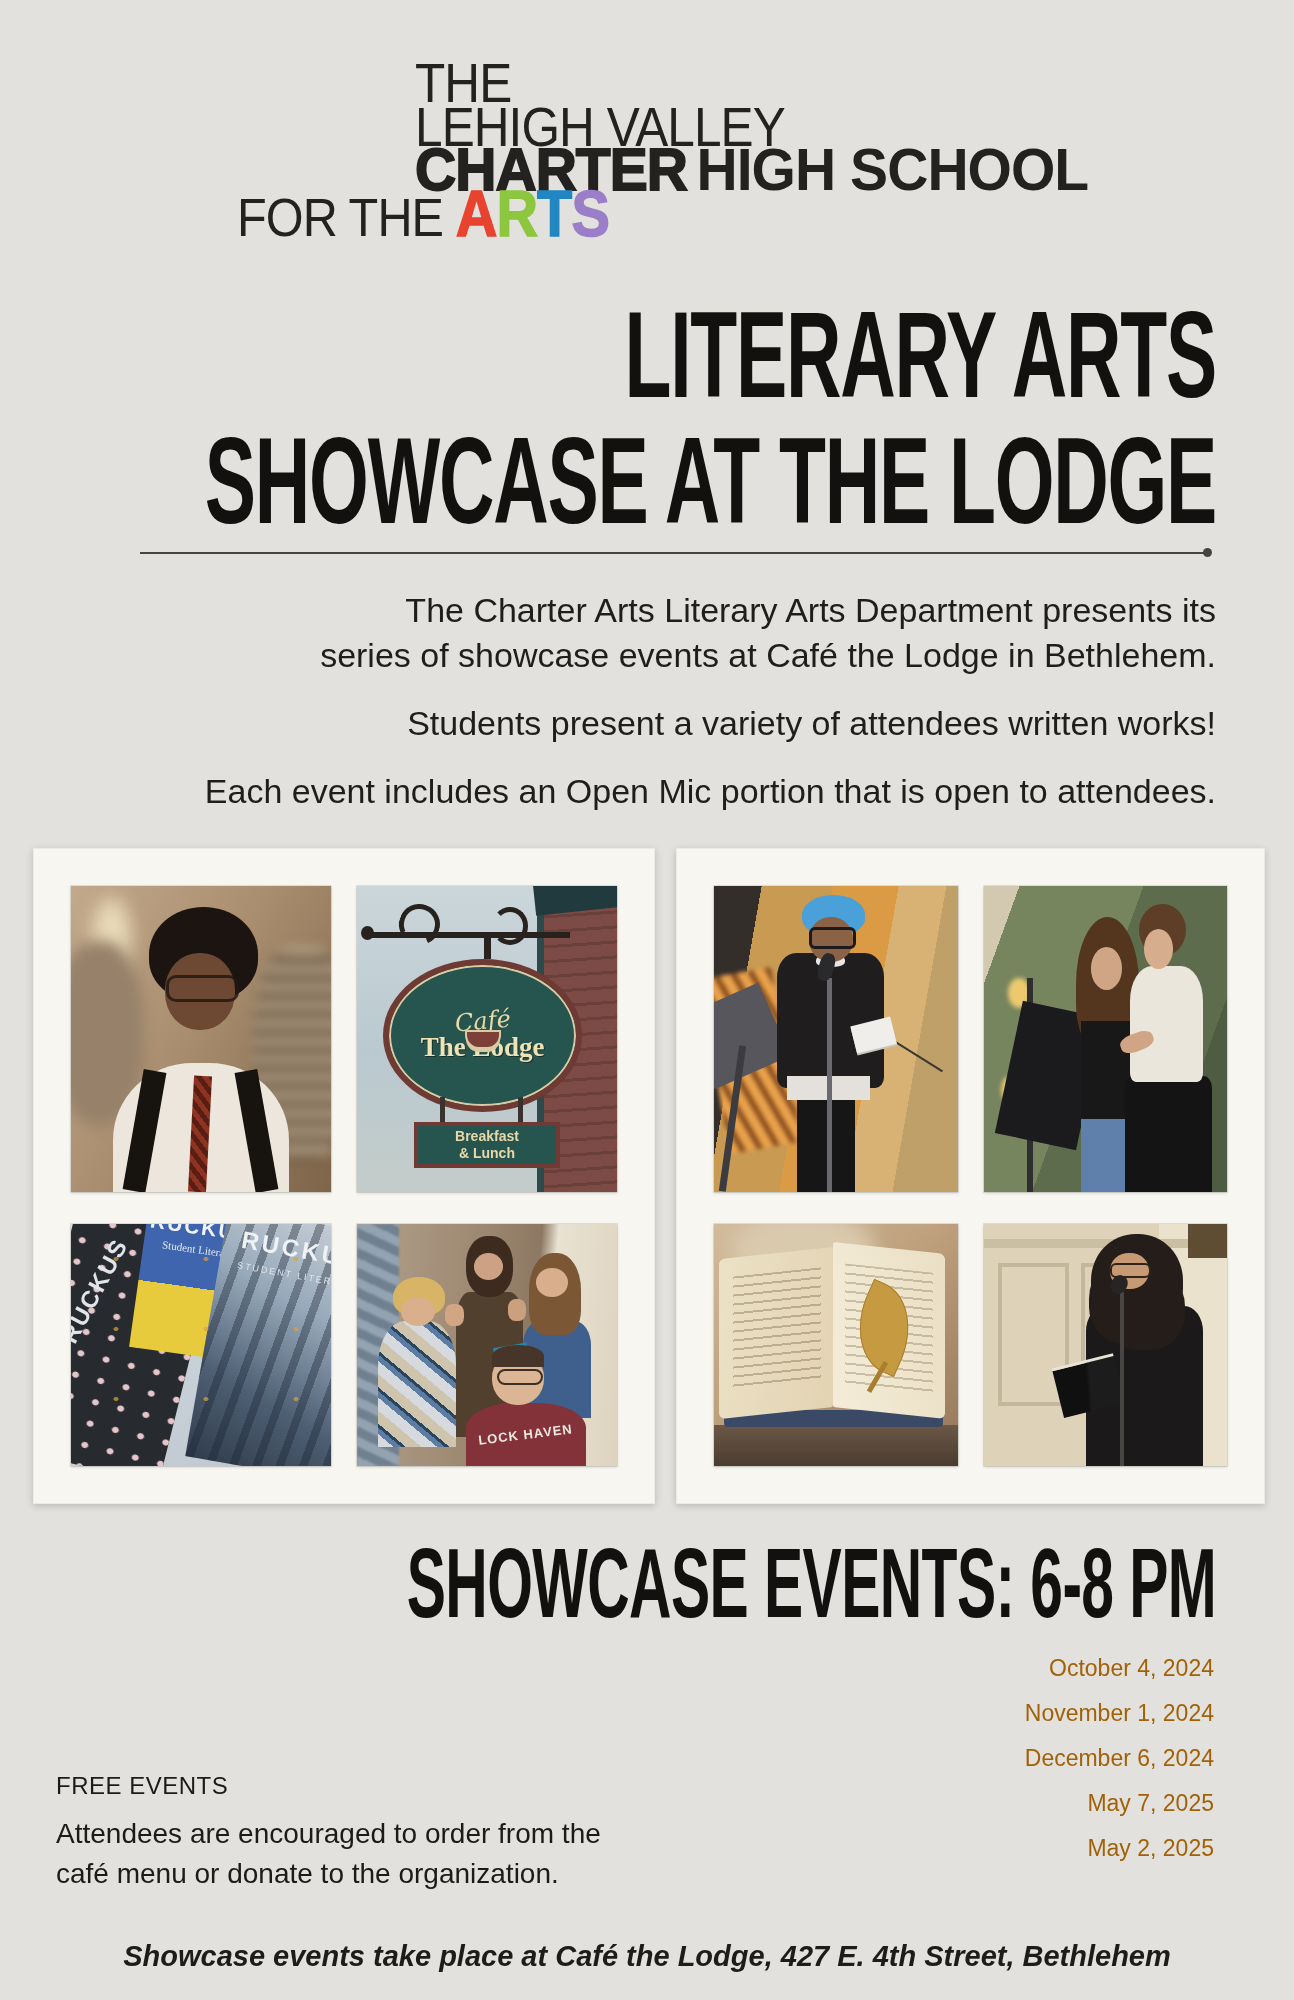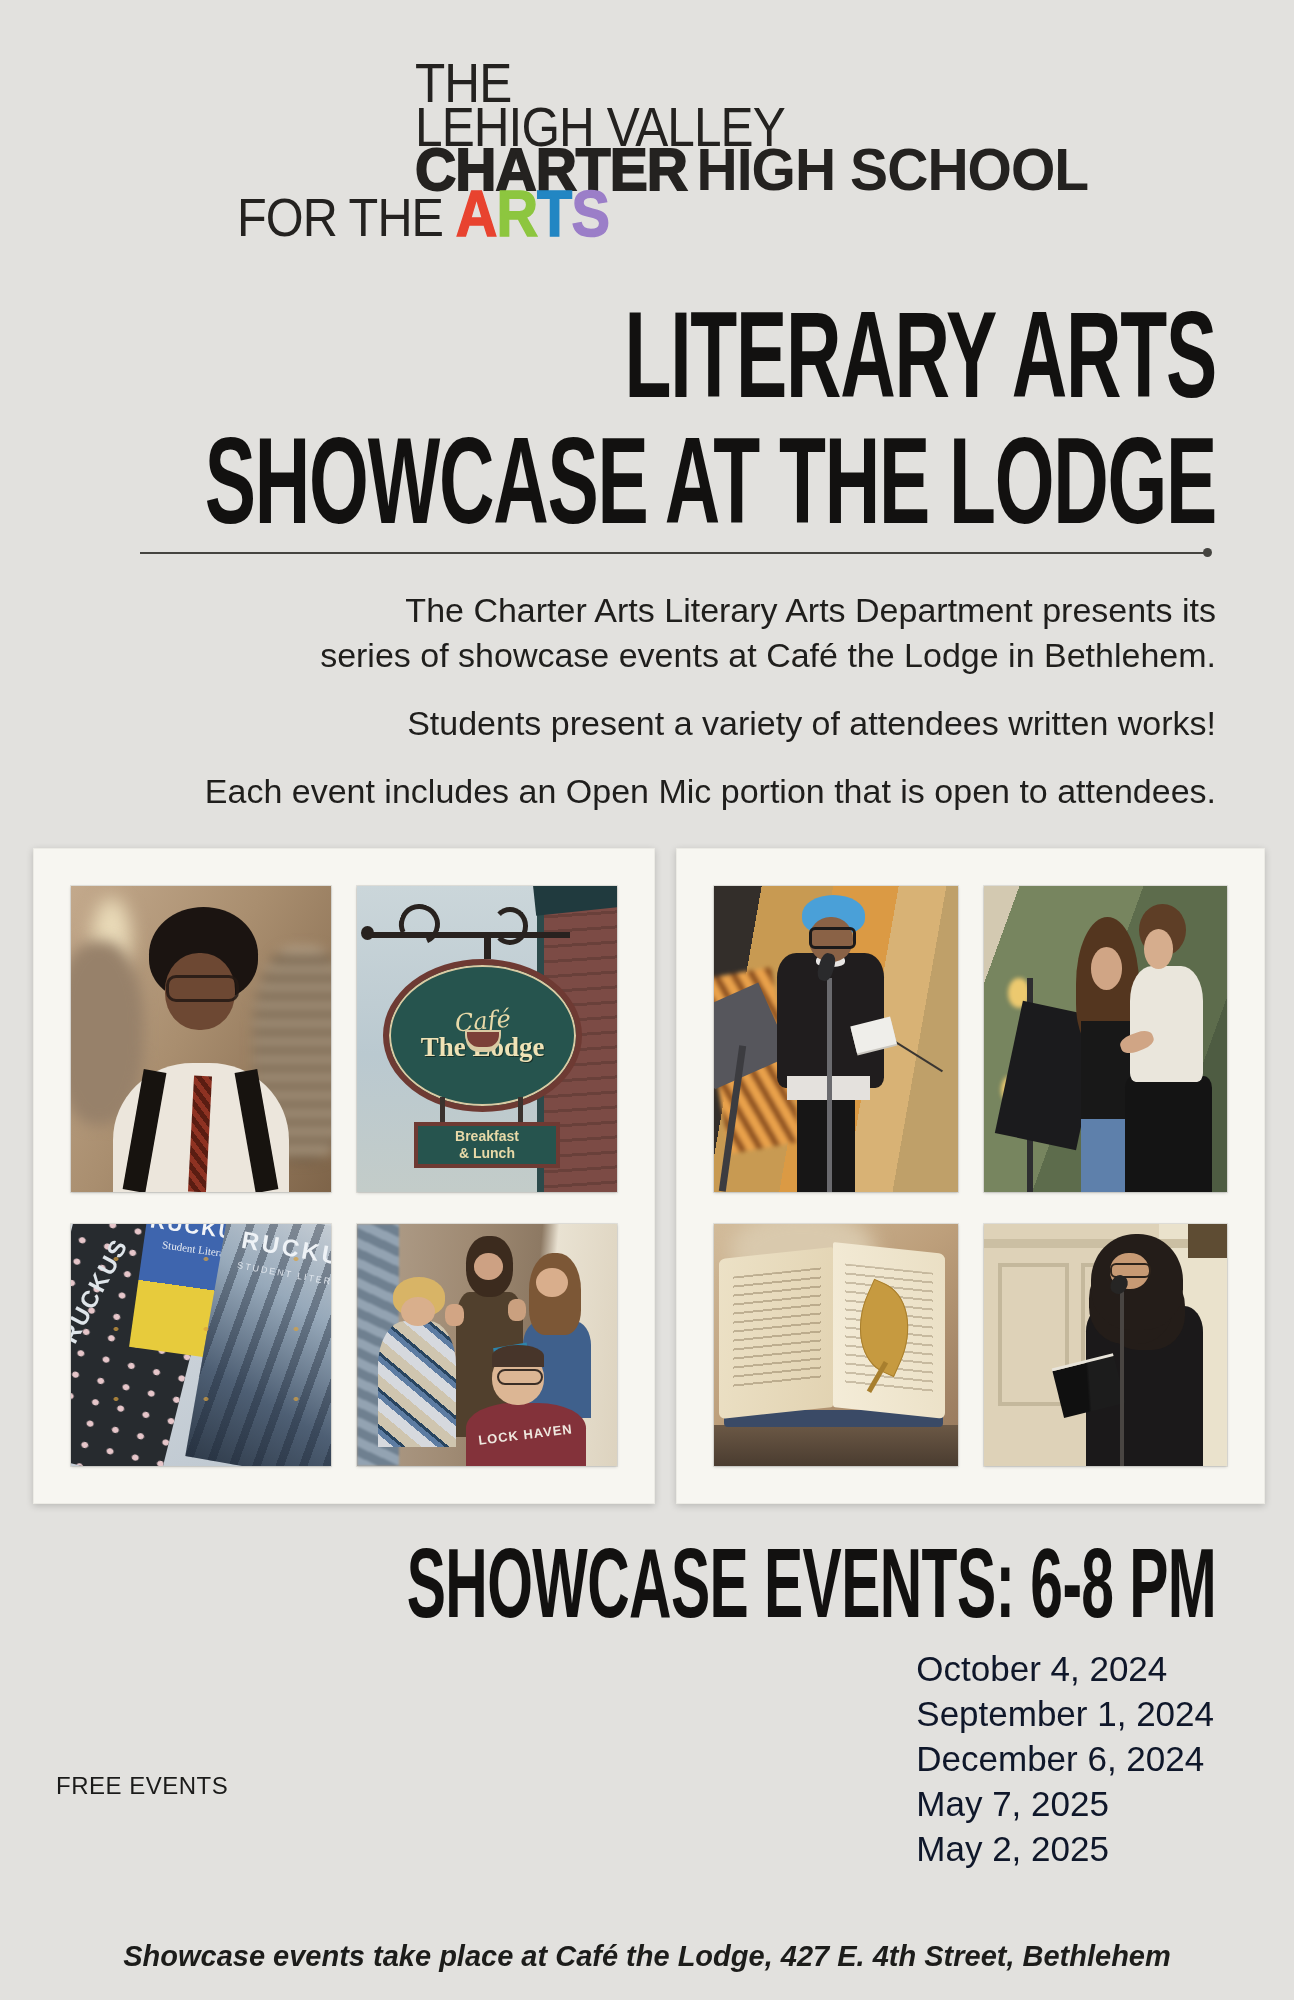--- a/index.html
+++ b/index.html
@@ -185,21 +185,21 @@
   .s8-collar{left:58%;top:34%;width:8%;height:5%;background:#e9e6e0;transform:rotate(8deg);}
   .s8-book{left:30%;top:56%;width:26%;height:20%;transform:rotate(-14deg);border-top:3px solid #e8e4da;
            background:linear-gradient(100deg,#101010 48%,#1c1c1c 52%);}
   .s8-micstand{left:56%;top:26%;width:1.8%;height:74%;background:#494542;}
   .s8-mic{left:52.5%;top:21%;width:6.5%;height:8%;background:#262524;border-radius:45%;transform:rotate(30deg);}
 
   
   .events-heading{position:absolute;right:78px;top:1532px;margin:0;white-space:nowrap;
                   font-size:98px;font-weight:700;line-height:1.05;letter-spacing:-1px;color:#121110;
                   transform:scaleX(.6);transform-origin:100% 50%;}
-  .dates{position:absolute;right:80px;top:1646px;font-size:35px;line-height:45px;color:#0f172a;}
+  .dates{position:absolute;right:80px;top:1646px;text-align:right;font-size:23px;line-height:45px;color:#a16207;}
 
   .free-events{position:absolute;left:56px;top:1772px;}
   .free-heading{font-size:24px;letter-spacing:.5px;color:#1b1b1a;margin:0 0 14px 0;font-weight:400;}
   .free-body{font-size:28px;line-height:40px;color:#1b1b1a;}
 
   .footer-note{position:absolute;left:0;right:0;top:1940px;text-align:center;
                font-size:29px;font-style:italic;font-weight:700;color:#1c1c1a;}
 </style>
 </head>
 <body>
@@ -361,25 +361,29 @@
       <div class="s8-book"></div>
       <div class="s8-micstand"></div>
       <div class="s8-mic"></div>
     </figure>
   </section>
 
   <h2 class="events-heading">SHOWCASE EVENTS: 6-8 PM</h2>
 
   <div class="dates">
     <div class="date-line">October 4, 2024</div>
-    <div class="date-line">September 1, 2024</div>
+    <div class="date-line">November 1, 2024</div>
     <div class="date-line">December 6, 2024</div>
     <div class="date-line">May 7, 2025</div>
     <div class="date-line">May 2, 2025</div>
   </div>
 
   <div class="free-events">
     <p class="free-heading">FREE EVENTS</p>
+    <div class="free-body">
+      <div>Attendees are encouraged to order from the</div>
+      <div>café menu or donate to the organization.</div>
+    </div>
   </div>
 
   <div class="footer-note">Showcase events take place at Café the Lodge, 427 E. 4th Street, Bethlehem</div>
 
 </div>
 
 </body></html>

